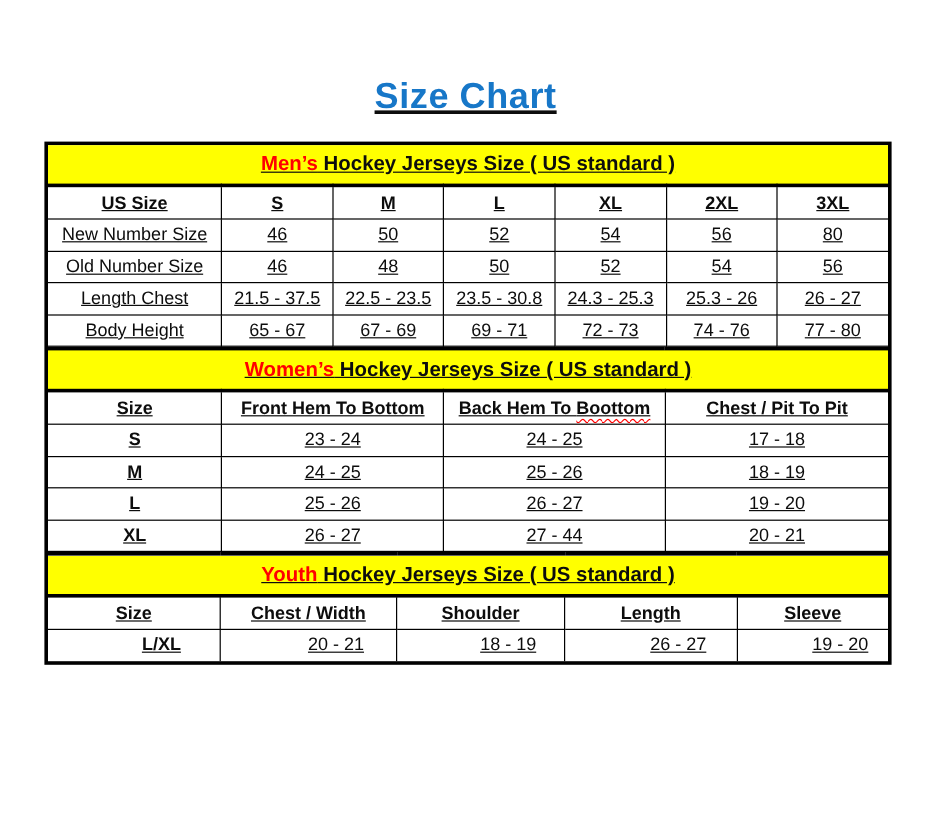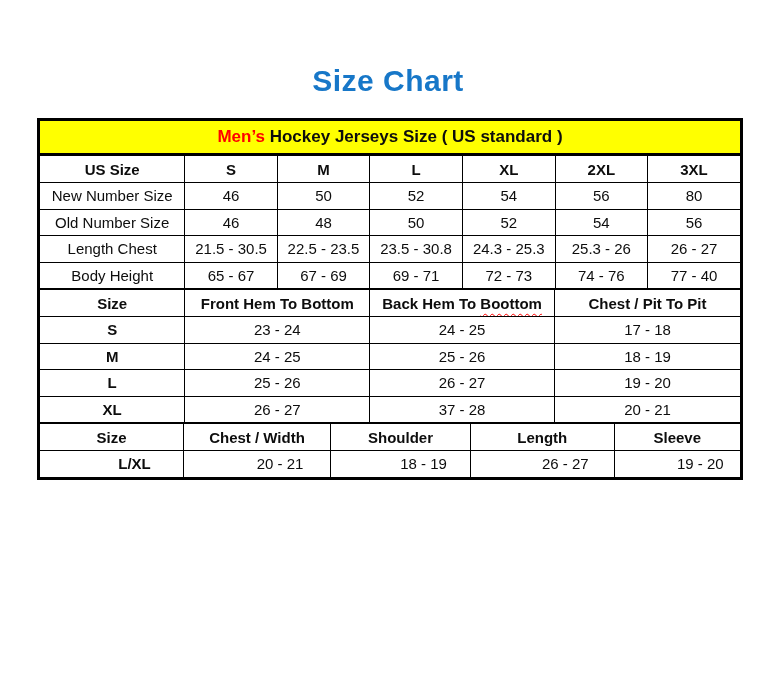--- a/index.html
+++ b/index.html
@@ -7,20 +7,21 @@
     padding: 0;
     background: #ffffff;
     font-family: "Liberation Sans", "DejaVu Sans", sans-serif;
     color: var(--text, #000);
   }
   .page {
     width: 776px;
     height: 692px;
     background: #ffffff;
     overflow: hidden;
+    text-decoration: underline;
   }
   .title {
     margin: 64px 0 20px 0;
     text-align: center;
     font-size: 30px;
     font-weight: bold;
     letter-spacing: 0.5px;
     color: var(--title-blue, #1777c8);
   }
   .chart {
@@ -117,47 +118,50 @@
           <td class="row-label">Old Number Size</td>
           <td>46</td>
           <td>48</td>
           <td>50</td>
           <td>52</td>
           <td>54</td>
           <td>56</td>
         </tr>
         <tr>
           <td class="row-label">Length Chest</td>
-          <td>21.5 - 30.5</td>
+          <td>21.5 - 37.5</td>
           <td>22.5 - 23.5</td>
           <td>23.5 - 30.8</td>
           <td>24.3 - 25.3</td>
           <td>25.3 - 26</td>
           <td>26 - 27</td>
         </tr>
         <tr>
           <td class="row-label">Body Height</td>
           <td>65 - 67</td>
           <td>67 - 69</td>
           <td>69 - 71</td>
           <td>72 - 73</td>
           <td>74 - 76</td>
-          <td>77 - 40</td>
+          <td>77 - 80</td>
         </tr>
       </tbody>
     </table>
 
     <table>
       <colgroup>
         <col style="width:20.7%">
           <col style="width:26.4%">
           <col style="width:26.4%">
           <col style="width:26.5%">
       </colgroup>
       <tbody>
+        <tr class="banner">
+          <td colspan="4"><span class="red">Women’s</span><span> Hockey Jerseys Size ( US standard )</span></td>
+        </tr>
         <tr>
           <th>Size</th>
           <th>Front Hem To Bottom</th>
           <th><span>Back Hem To </span><span class="misspell">Boottom</span></th>
           <th>Chest / Pit To Pit</th>
         </tr>
         <tr>
           <td class="row-label-bold">S</td>
           <td>23 - 24</td>
           <td>24 - 25</td>
@@ -171,35 +175,38 @@
         </tr>
         <tr>
           <td class="row-label-bold">L</td>
           <td>25 - 26</td>
           <td>26 - 27</td>
           <td>19 - 20</td>
         </tr>
         <tr>
           <td class="row-label-bold">XL</td>
           <td>26 - 27</td>
-          <td>37 - 28</td>
+          <td>27 - 44</td>
           <td>20 - 21</td>
         </tr>
       </tbody>
     </table>
 
     <table class="sec-last">
       <colgroup>
         <col style="width:20.5%">
           <col style="width:21.0%">
           <col style="width:20.0%">
           <col style="width:20.5%">
           <col style="width:18.0%">
       </colgroup>
       <tbody>
+        <tr class="banner">
+          <td colspan="5"><span class="red">Youth</span><span> Hockey Jerseys Size ( US standard )</span></td>
+        </tr>
         <tr>
           <th>Size</th>
           <th>Chest / Width</th>
           <th>Shoulder</th>
           <th>Length</th>
           <th>Sleeve</th>
         </tr>
         <tr>
           <td class="row-label-bold">L/XL</td>
           <td>20 - 21</td>

